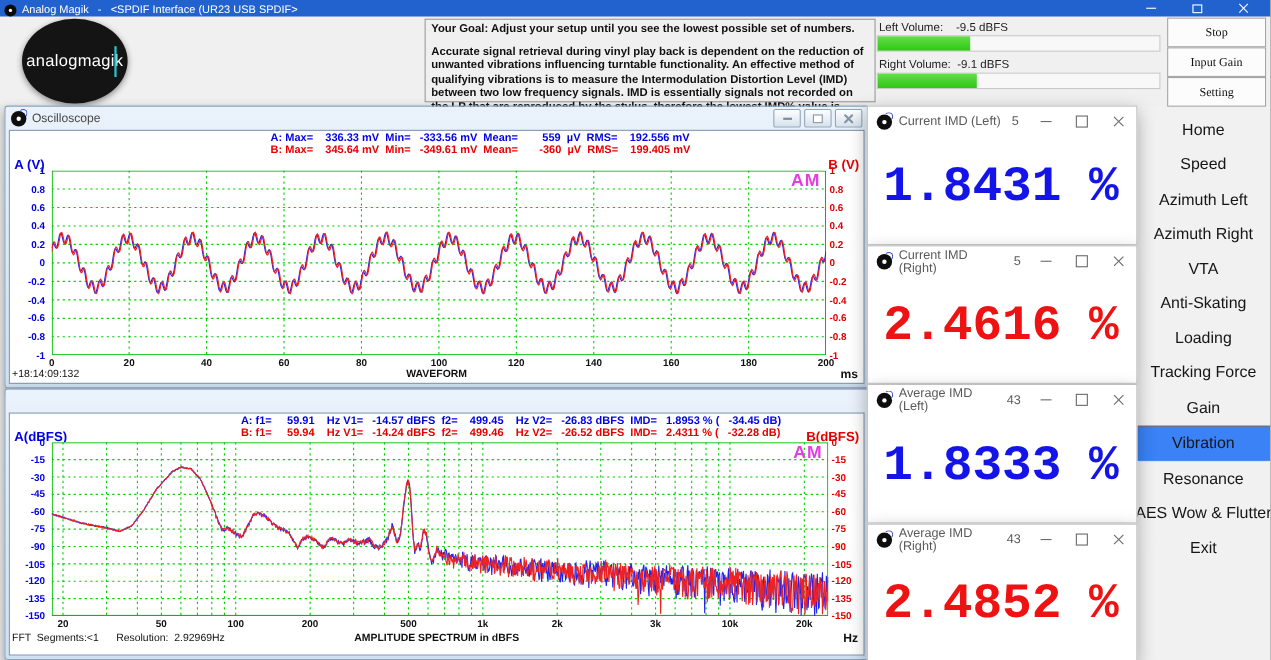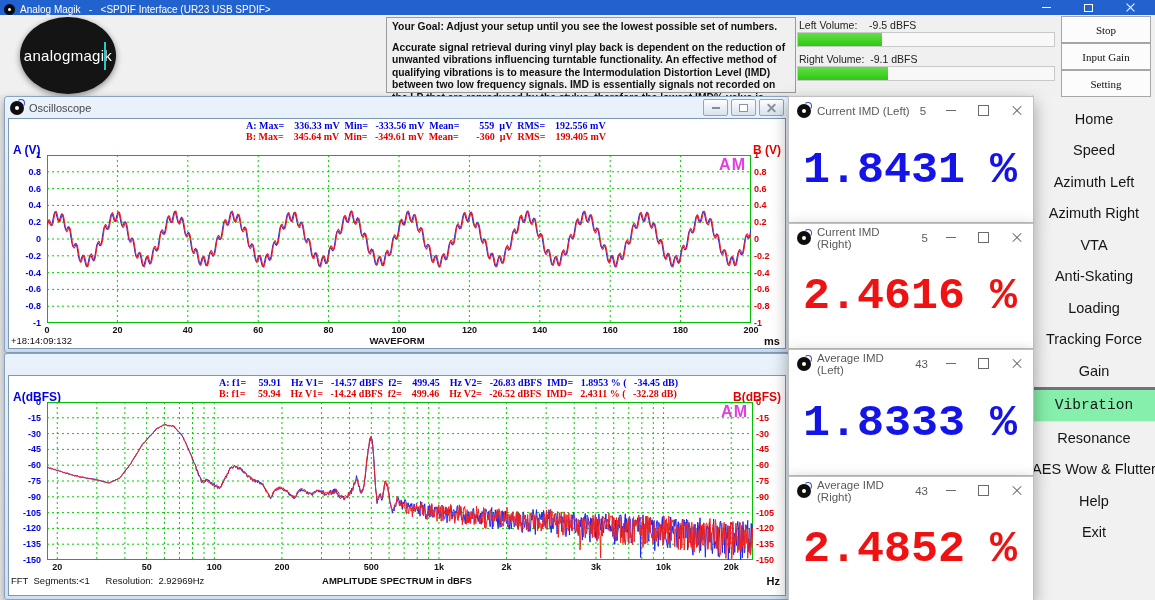--- a/index.html
+++ b/index.html
@@ -52,21 +52,21 @@
           display:flex;align-items:center;justify-content:center;}
   .w7-btn.red{background:linear-gradient(#ea9a90,#cf584b);border-color:#a8453a;}
   .g7-min{width:8px;height:2px;background:#7e8d9c;}
   .g7-max{width:7px;height:6px;border:1.5px solid #8794a2;background:#fff;}
   .g7-close{position:relative;width:9px;height:9px;}
   .g7-close::before,.g7-close::after{content:'';position:absolute;left:-1px;top:3.5px;width:11px;height:2px;background:#8794a2;border-radius:1px;}
   .g7-close::before{transform:rotate(45deg);} .g7-close::after{transform:rotate(-45deg);}
   .w7-btn.red .g7-close::before,.w7-btn.red .g7-close::after{background:#fff;}
   .scope-body{position:absolute;left:3px;right:3px;top:21px;bottom:3px;background:#fff;
               border:1px solid #7f98b2;overflow:hidden;}
-  .stat{position:absolute;white-space:pre;font-weight:bold;font-size:10px;font-family:Liberation Serif, serif;}
+  .stat{position:absolute;white-space:pre;font-weight:bold;font-size:10px;}
   .stat.a{color:#0000e6;} .stat.b{color:#e60000;}
   .ax-label{position:absolute;font-weight:bold;font-size:12px;}
   .ax-label.a{color:#0000e6;left:4px;} .ax-label.b{color:#e60000;right:4px;}
   .plot-zone{position:absolute;background:#fff;}
   .watermark{position:absolute;right:5px;top:1px;font-weight:bold;font-size:16px;color:#e23ee2;letter-spacing:1px;}
   .yticks{position:absolute;width:35px;}
   .ytick{position:absolute;transform:translateY(-50%);font-weight:bold;font-size:9px;white-space:nowrap;}
   .yticks.left .ytick{right:3px;color:#0000e0;}
   .yticks.right .ytick{left:3px;color:#e00000;}
   .xticks{position:absolute;height:10px;}
@@ -91,21 +91,21 @@
   .imd-body{position:absolute;left:0;right:0;top:27px;bottom:0;display:flex;align-items:center;
             justify-content:space-between;padding:0 16px 6px 14px;
             font-family:"Liberation Mono","DejaVu Sans Mono",monospace;font-weight:bold;font-size:45px;}
 
   
   .sidebar{position:absolute;right:0;top:95px;width:122px;bottom:0;background:#f1f1f1;
            border-left:1px solid #d6d6d6;z-index:1;}
   .menu{position:absolute;top:8px;left:0;right:0;}
   .menu-item{height:31.5px;display:flex;align-items:center;justify-content:center;
              font-size:14.5px;color:#161616;cursor:pointer;white-space:nowrap;}
-  .menu-item.selected{background:#86efac;border-top:3px solid #737373;border-bottom:1px solid #e3e3e3;font-family:Liberation Mono, monospace;}
+  .menu-item.selected{background:#3b82f6;border-top:1px solid #737373;border-bottom:1px solid #e3e3e3;}
 </style>
 </head>
 <body>
 
 <div class="app">
 
   <div class="titlebar">
     <span class="tb-icon"></span>
     <span class="tb-title">Analog Magik   -   &lt;SPDIF Interface (UR23 USB SPDIF&gt;</span>
     <span class="tb-controls">
@@ -432,18 +432,17 @@
       <div class="menu-item">Azimuth Left</div>
       <div class="menu-item">Azimuth Right</div>
       <div class="menu-item">VTA</div>
       <div class="menu-item">Anti-Skating</div>
       <div class="menu-item">Loading</div>
       <div class="menu-item">Tracking Force</div>
       <div class="menu-item">Gain</div>
       <div class="menu-item selected">Vibration</div>
       <div class="menu-item">Resonance</div>
       <div class="menu-item">AES Wow &amp; Flutter</div>
-      <div class="menu-item">Help</div>
       <div class="menu-item">Exit</div>
     </div>
   </div>
 
 </div>
 
 </body></html>

